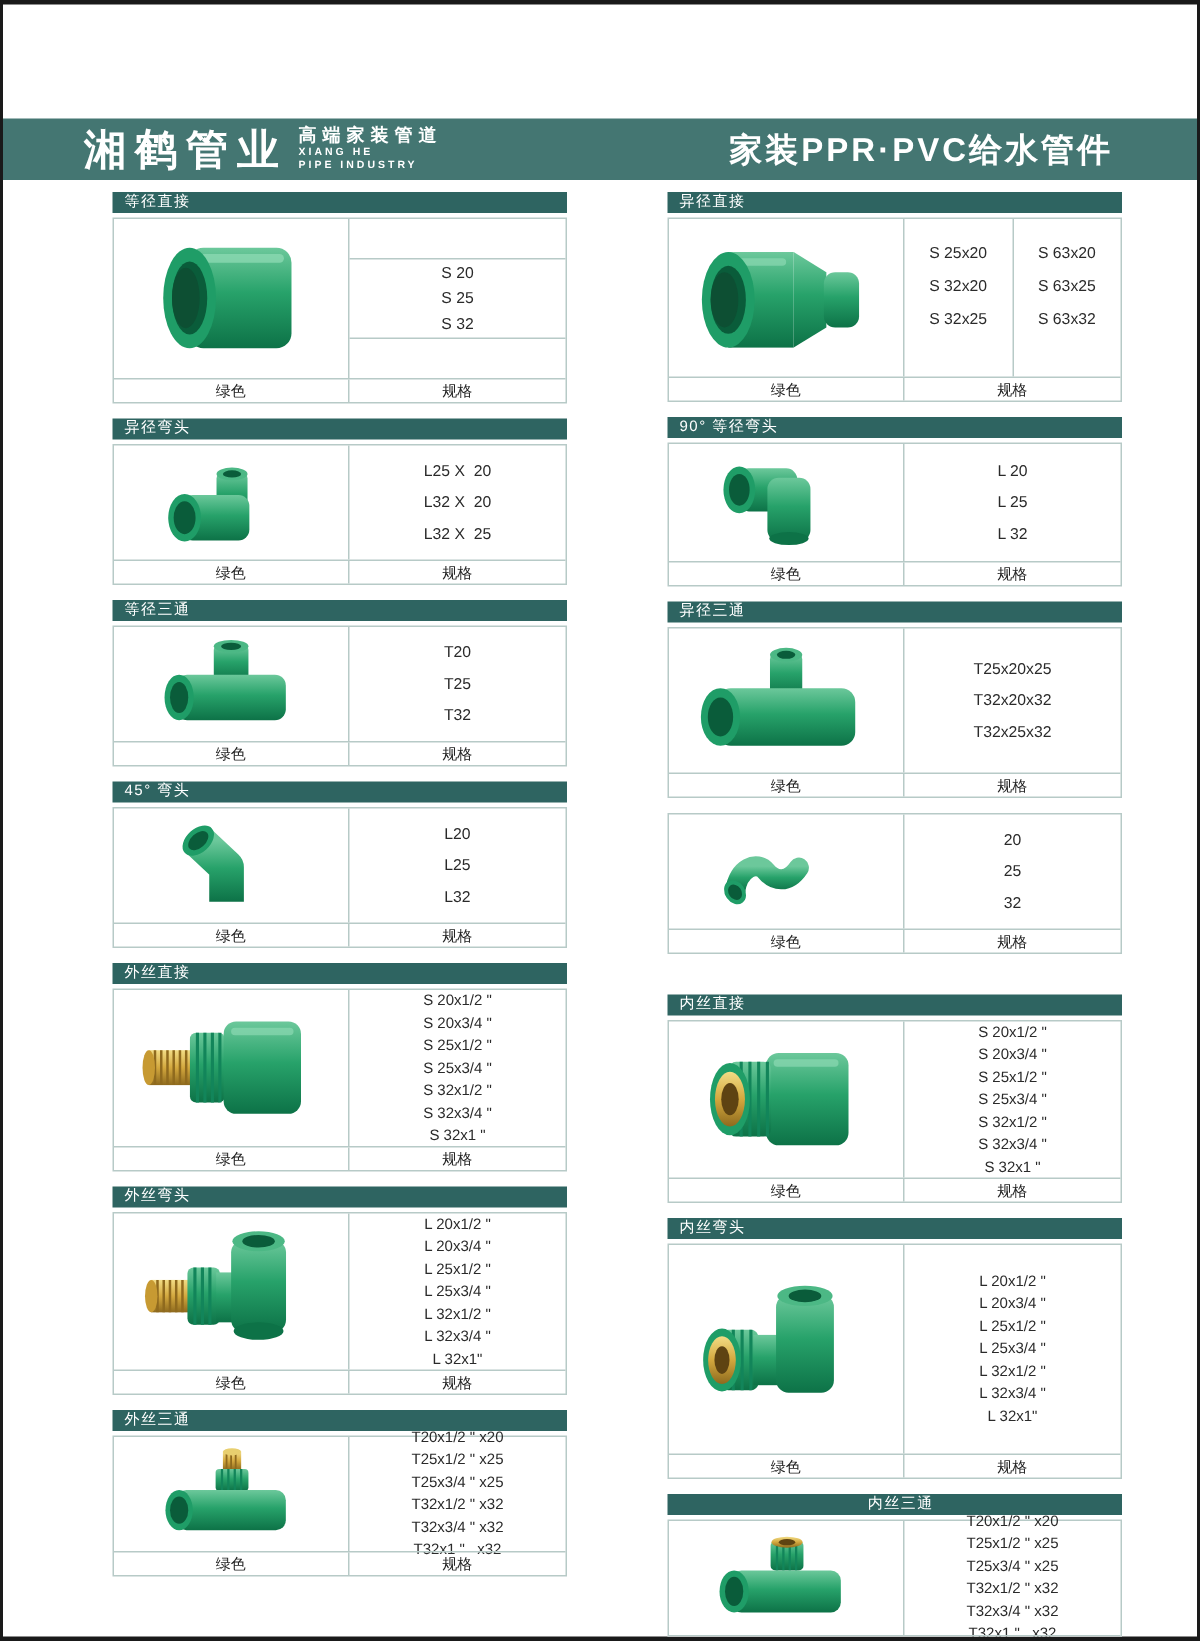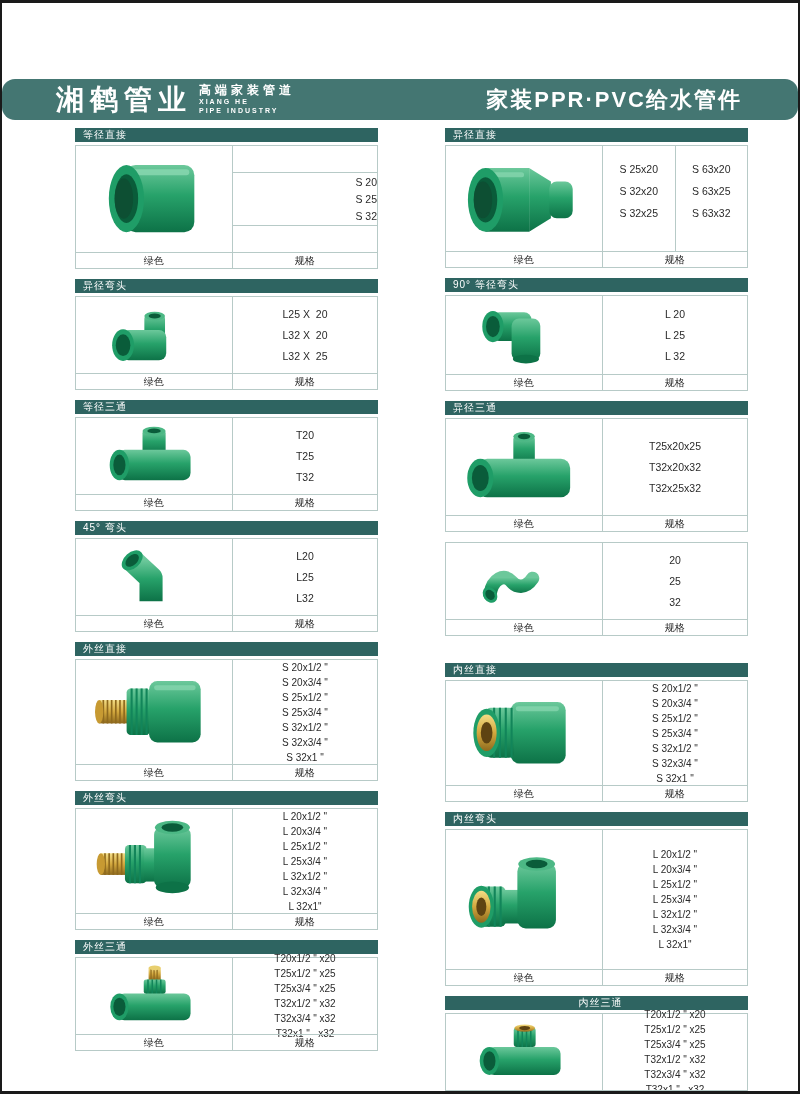--- a/index.html
+++ b/index.html
@@ -4,21 +4,21 @@
 <style>
   html,body{margin:0;padding:0;background:#e8e8e8;}
   .page{
     position:relative;width:800px;height:1094px;margin:0 auto;background:#fff;
     box-sizing:border-box;border:3px solid #1a1a1a;border-left-width:2px;border-right-width:2px;
     overflow:hidden;font-family:"Liberation Sans","DejaVu Sans",sans-serif;
   }
   
   .header-band{
     position:absolute;top:76px;left:0;right:0;height:41px;
-    background:var(--band,#447672);display:flex;align-items:center;color:#fff;border-radius:13px;
+    background:var(--band,#447672);display:flex;align-items:center;color:#fff;
   }
   .brand{margin-left:54px;display:flex;align-items:center;gap:7px;}
   .brand-name{font-size:28px;font-weight:bold;letter-spacing:6px;line-height:1;}
   .brand-sub{display:flex;flex-direction:column;line-height:1.25;}
   .brand-tagline{font-size:12px;font-weight:bold;letter-spacing:4px;}
   .brand-en1,.brand-en2{font-size:7px;font-weight:bold;letter-spacing:2px;}
   .page-title{margin-left:auto;margin-right:56px;font-size:22px;letter-spacing:2px;font-weight:bold;}
   
   .cards{position:absolute;top:125px;left:73px;display:flex;gap:67px;}
   .col{width:303px;display:flex;flex-direction:column;gap:10px;}
@@ -35,21 +35,21 @@
   .img-cell{width:52%;border-right:1px solid var(--line,#b7cac7);display:flex;align-items:center;justify-content:center;}
   .fit-svg{width:86%;height:88%;}
   .spec-cell{width:48%;display:flex;flex-direction:column;align-items:center;justify-content:center;font-size:10.5px;color:#2a2a2a;}
   .spec-line{line-height:21px;white-space:pre;}
   .dense .spec-line{line-height:15px;font-size:10px;}
   
   .spacers .spec-cell{justify-content:stretch;}
   .spacer{width:100%;height:27px;box-sizing:border-box;}
   .spacer.top{border-bottom:1px solid var(--line,#b7cac7);}
   .spacer.bottom{border-top:1px solid var(--line,#b7cac7);}
-  .specs-mid{flex:1;width:100%;display:flex;flex-direction:column;align-items:flex-end;justify-content:center;}
+  .specs-mid{flex:1;width:100%;display:flex;flex-direction:column;align-items:center;justify-content:center;}
   .specs-mid .spec-line{line-height:17px;}
   
   .twocol .spec-cell{flex-direction:row;align-items:stretch;justify-content:stretch;}
   .spec-subcol{flex:1;display:flex;flex-direction:column;align-items:center;padding-top:12px;box-sizing:border-box;}
   .spec-subcol + .spec-subcol{border-left:1px solid var(--line,#b7cac7);}
   .spec-subcol .spec-line{line-height:22px;}
   
   .card-labels{height:15px;border-top:1px solid var(--line,#b7cac7);display:flex;font-size:10px;color:#222;}
   .label-cell{display:flex;align-items:center;justify-content:center;}
   .label-cell.left{width:52%;border-right:1px solid var(--line,#b7cac7);box-sizing:border-box;}

